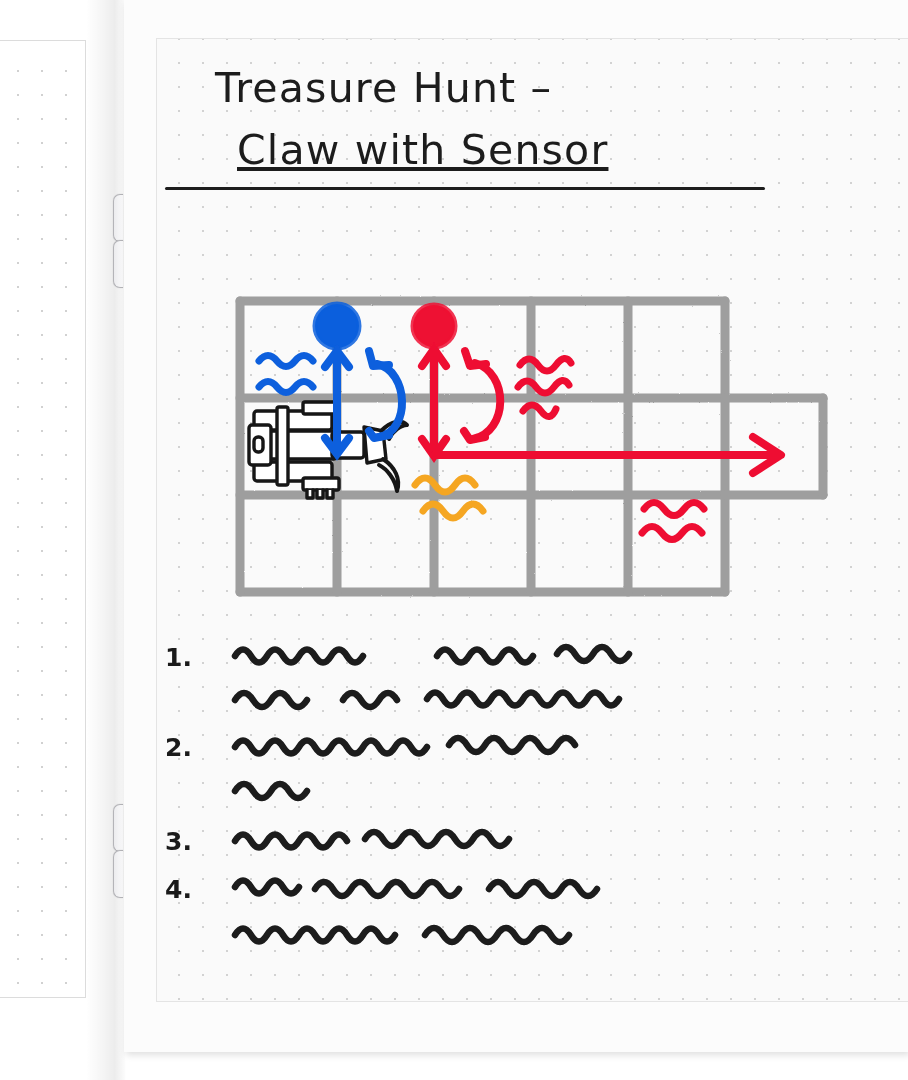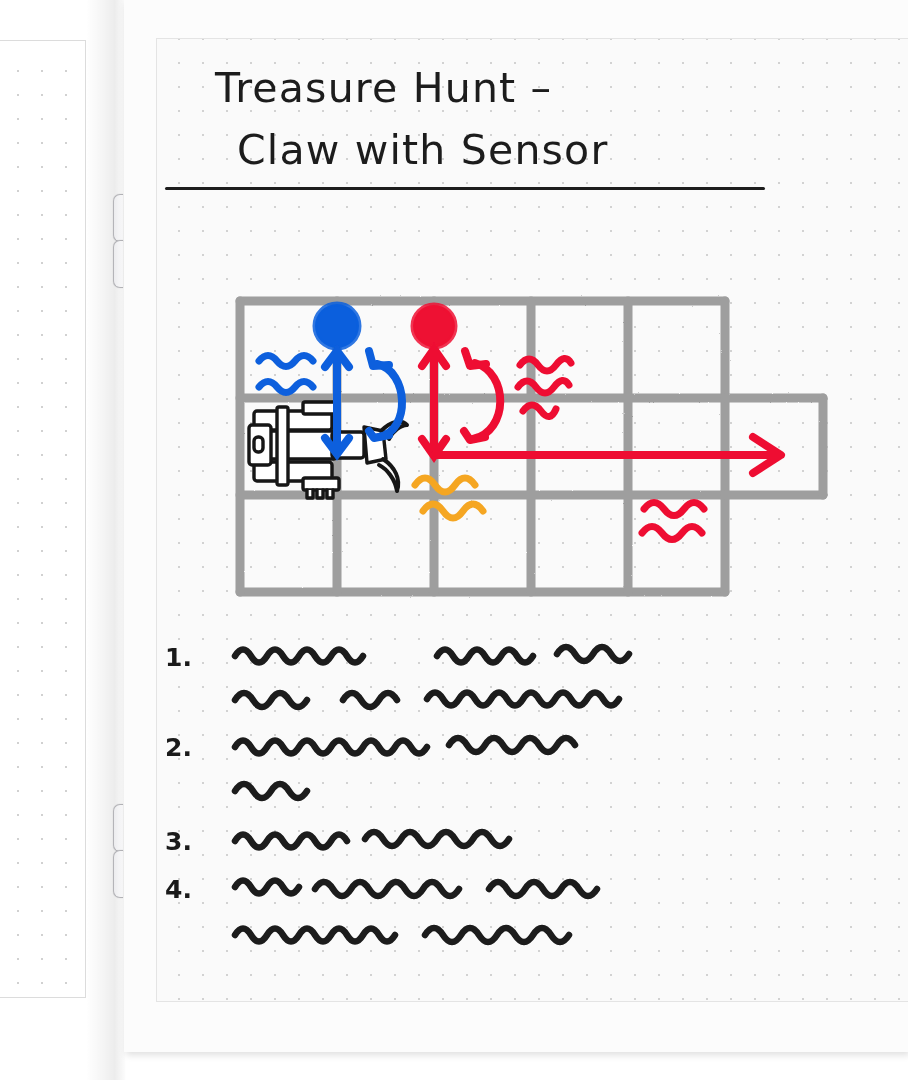--- a/index.html
+++ b/index.html
@@ -111,21 +111,21 @@
     width: 620px;
   }
   .title-line {
     font-family: "DejaVu Sans", sans-serif;
     font-size: 41px;
     line-height: 62px;
     letter-spacing: 1.2px;
     color: #1c1c1c;
     white-space: nowrap;
   }
-  .title-line.l2 { padding-left: 22px; }
+  .title-line.l2 { padding-left: 22px; text-decoration: underline; }
   .title-underline {
     position: absolute;
     left: 8px;
     top: 148px;
     width: 600px;
     height: 3px;
     background: #1d1d1d;
     border-radius: 2px;
   }
 

